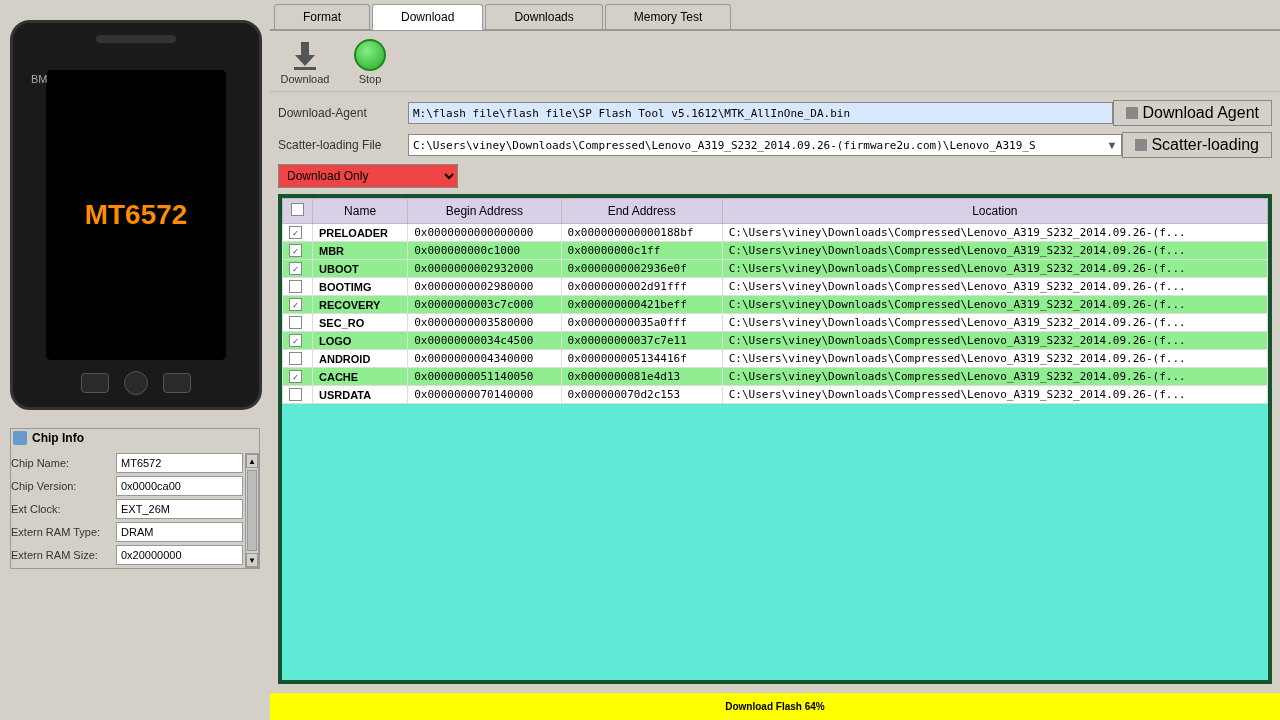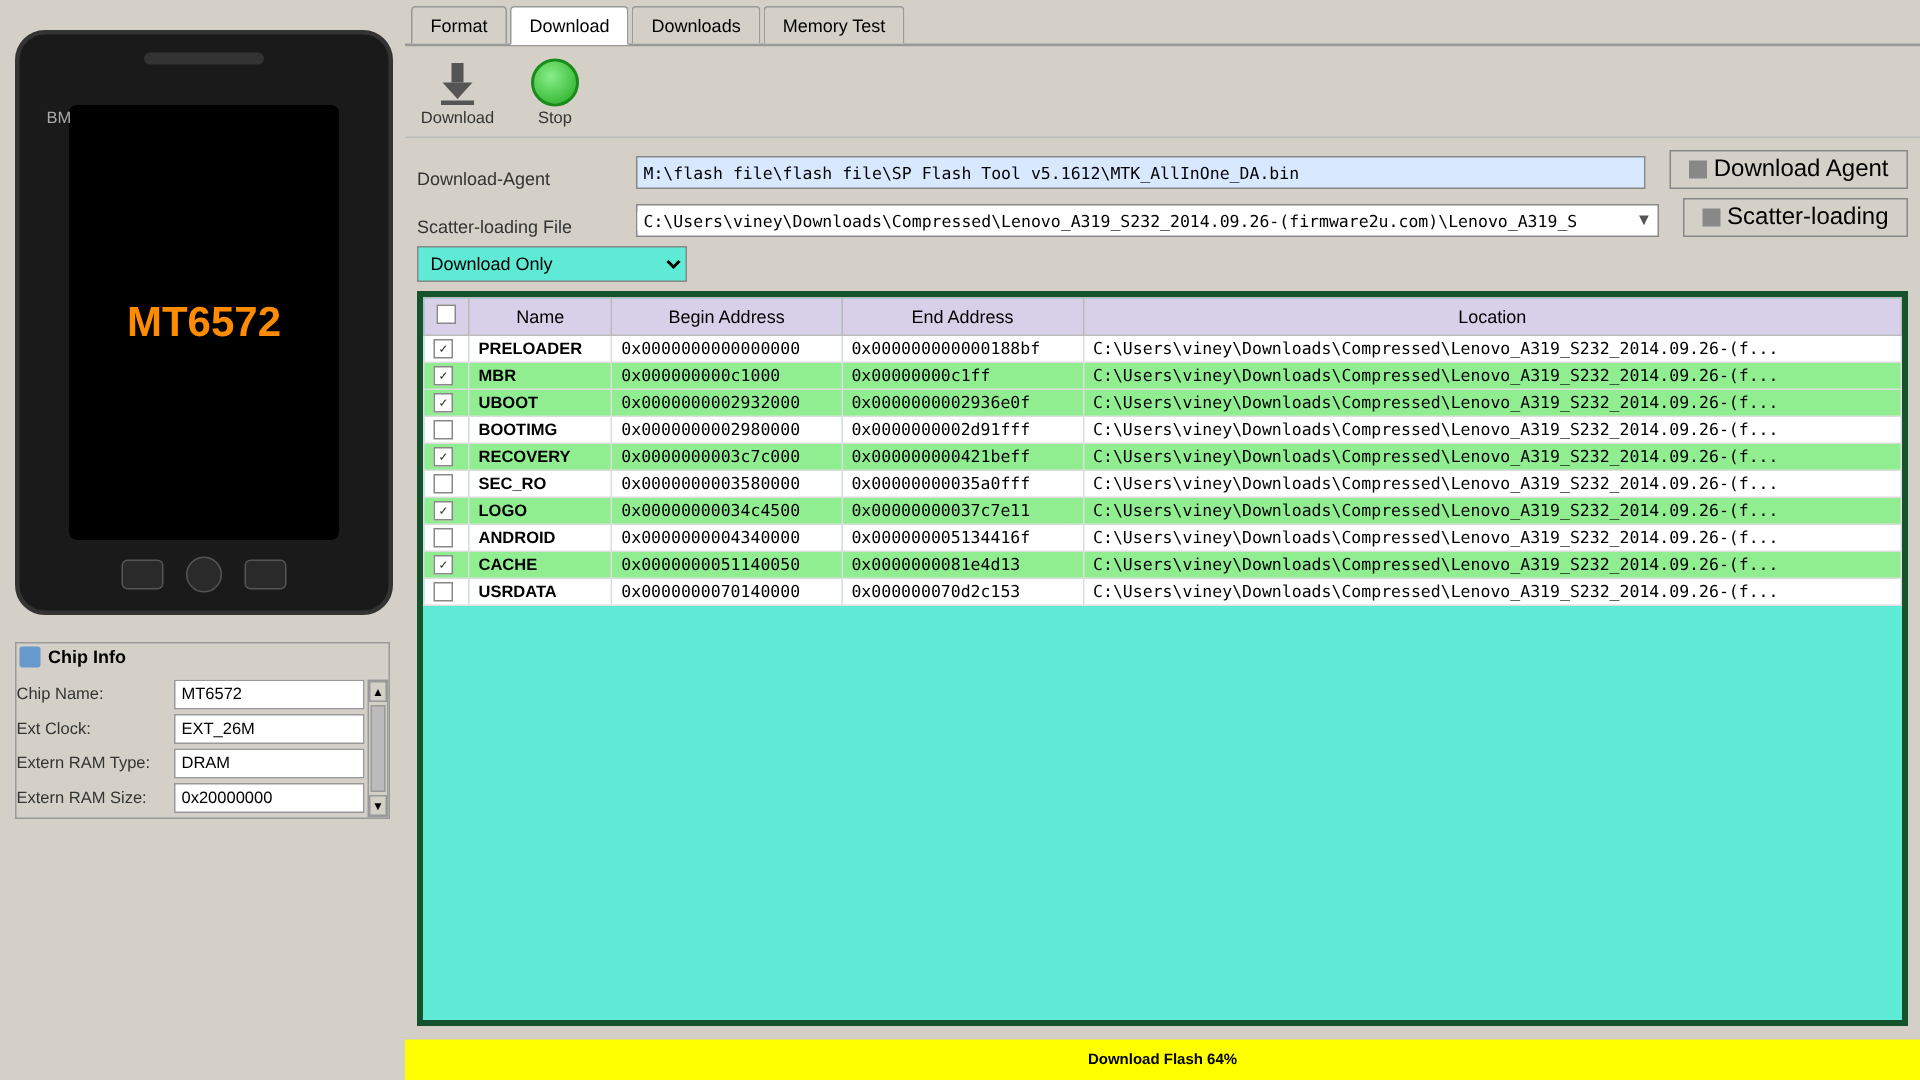--- a/index.html
+++ b/index.html
@@ -200,21 +200,21 @@
     
     .tab-bar {
       display: flex;
       background: #d4d0c8;
       border-bottom: 2px solid #999;
       padding-top: 4px;
       padding-left: 4px;
     }
 
     .tab {
-      padding: 5px 12px;
+      padding: 5px 28px;
       border: 1px solid #999;
       border-bottom: none;
       background: #d4d0c8;
       cursor: pointer;
       font-size: 12px;
       margin-right: 2px;
       border-radius: 3px 3px 0 0;
       text-align: center;
     }
 
@@ -269,22 +269,22 @@
       flex: 1;
       padding: 8px;
       display: flex;
       flex-direction: column;
       gap: 6px;
     }
 
     
     .form-row {
       display: flex;
-      align-items: flex-end;
-      gap: 16px;
+      align-items: center;
+      gap: 0;
     }
 
     .form-label {
       width: 130px;
       font-size: 12px;
       color: #333;
     }
 
     .form-input {
       flex: 1;
@@ -311,21 +311,21 @@
     
     .dropdown-container {
       display: flex;
       align-items: center;
     }
 
     .dropdown-select {
       width: 180px;
       height: 24px;
       border: 1px solid #888;
-      background: #5eead4;
+      background: #ef4444;
       font-size: 12px;
       padding: 0 4px;
       cursor: pointer;
     }
 
     
     .table-container {
       flex: 1;
       border: 4px solid #14532d;
       background: #5eead4;
@@ -435,20 +435,24 @@
   <div class="chip-info-panel">
     <div class="chip-info-header">
       <span class="chip-info-icon"></span>
       <span>Chip Info</span>
     </div>
     <div class="chip-info-content">
       <div class="chip-info-scroll">
         <div class="chip-field-row">
           <span class="chip-field-label">Chip Name:</span>
           <div class="chip-field-value">MT6572</div>
+        </div>
+        <div class="chip-field-row">
+          <span class="chip-field-label">Chip Version:</span>
+          <div class="chip-field-value">0x0000ca00</div>
         </div>
         <div class="chip-field-row">
           <span class="chip-field-label">Ext Clock:</span>
           <div class="chip-field-value">EXT_26M</div>
         </div>
         <div class="chip-field-row">
           <span class="chip-field-label">Extern RAM Type:</span>
           <div class="chip-field-value">DRAM</div>
         </div>
         <div class="chip-field-row">

